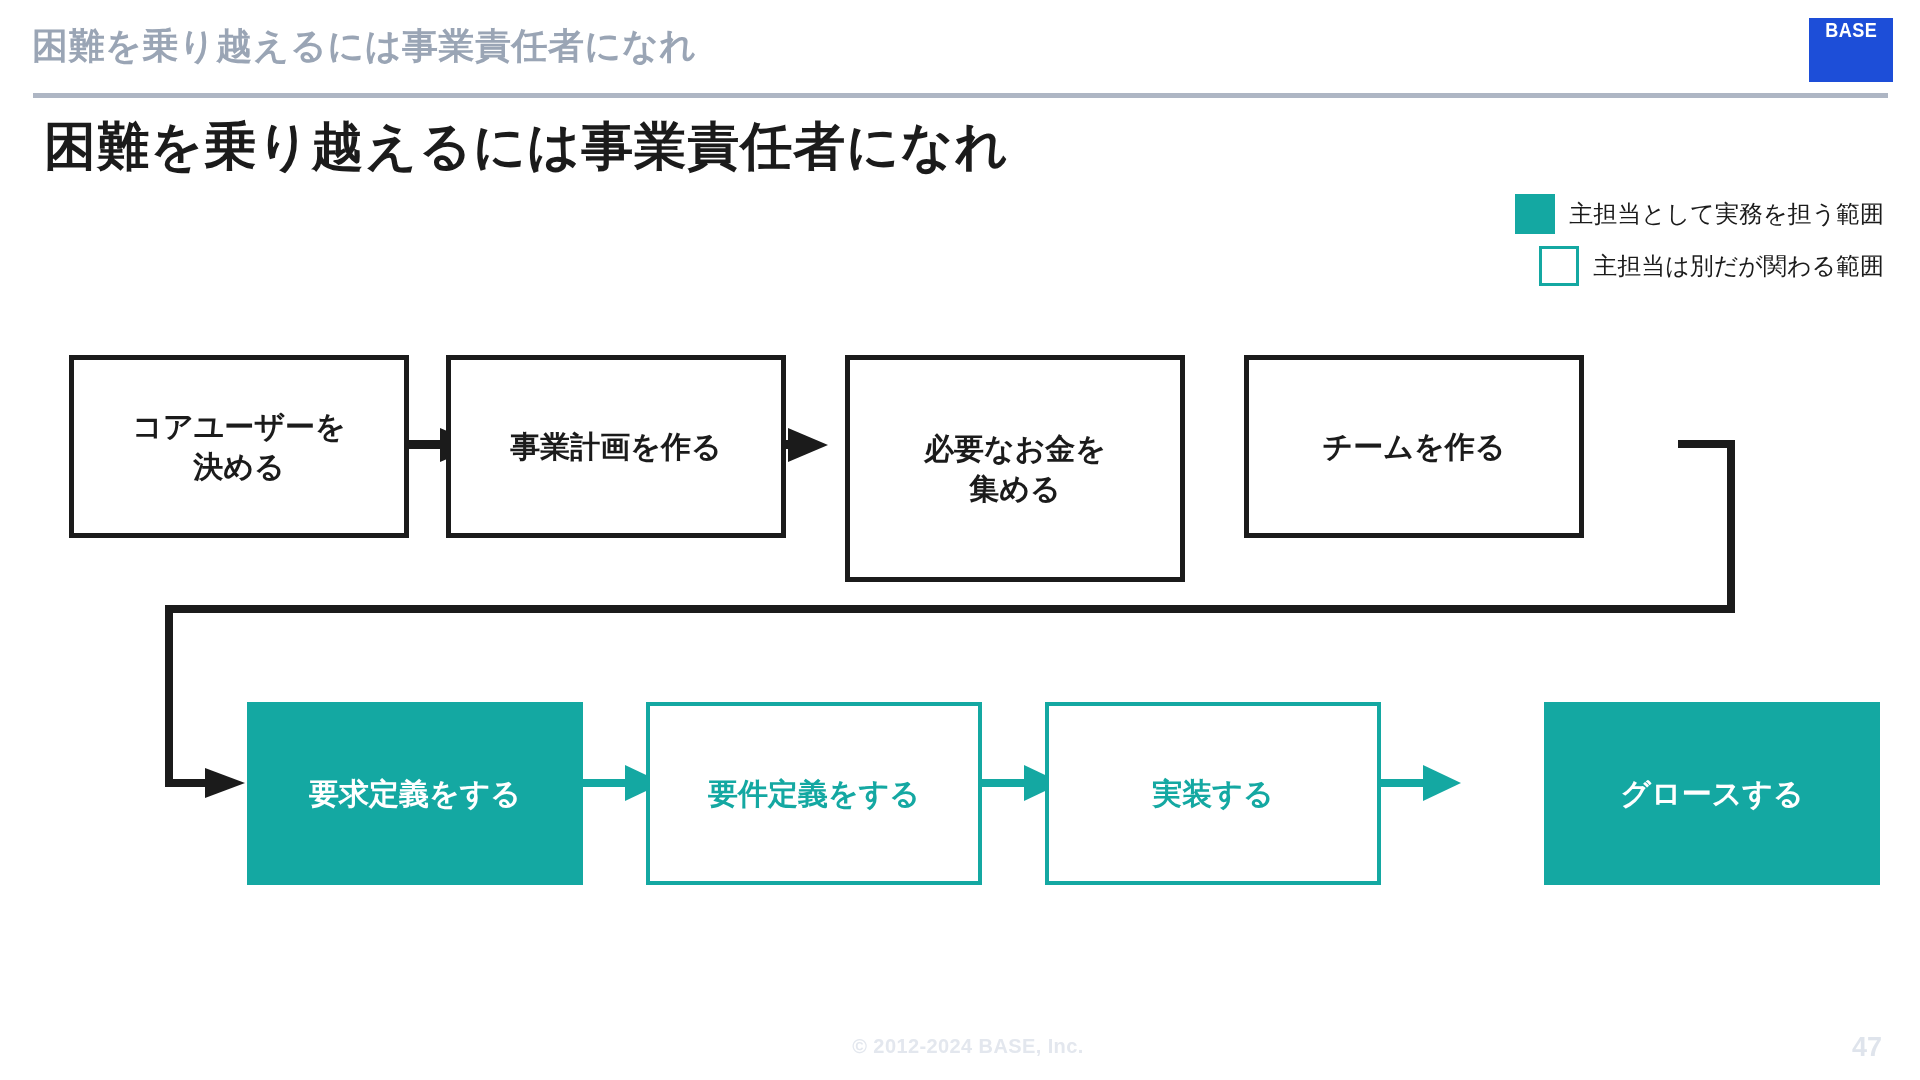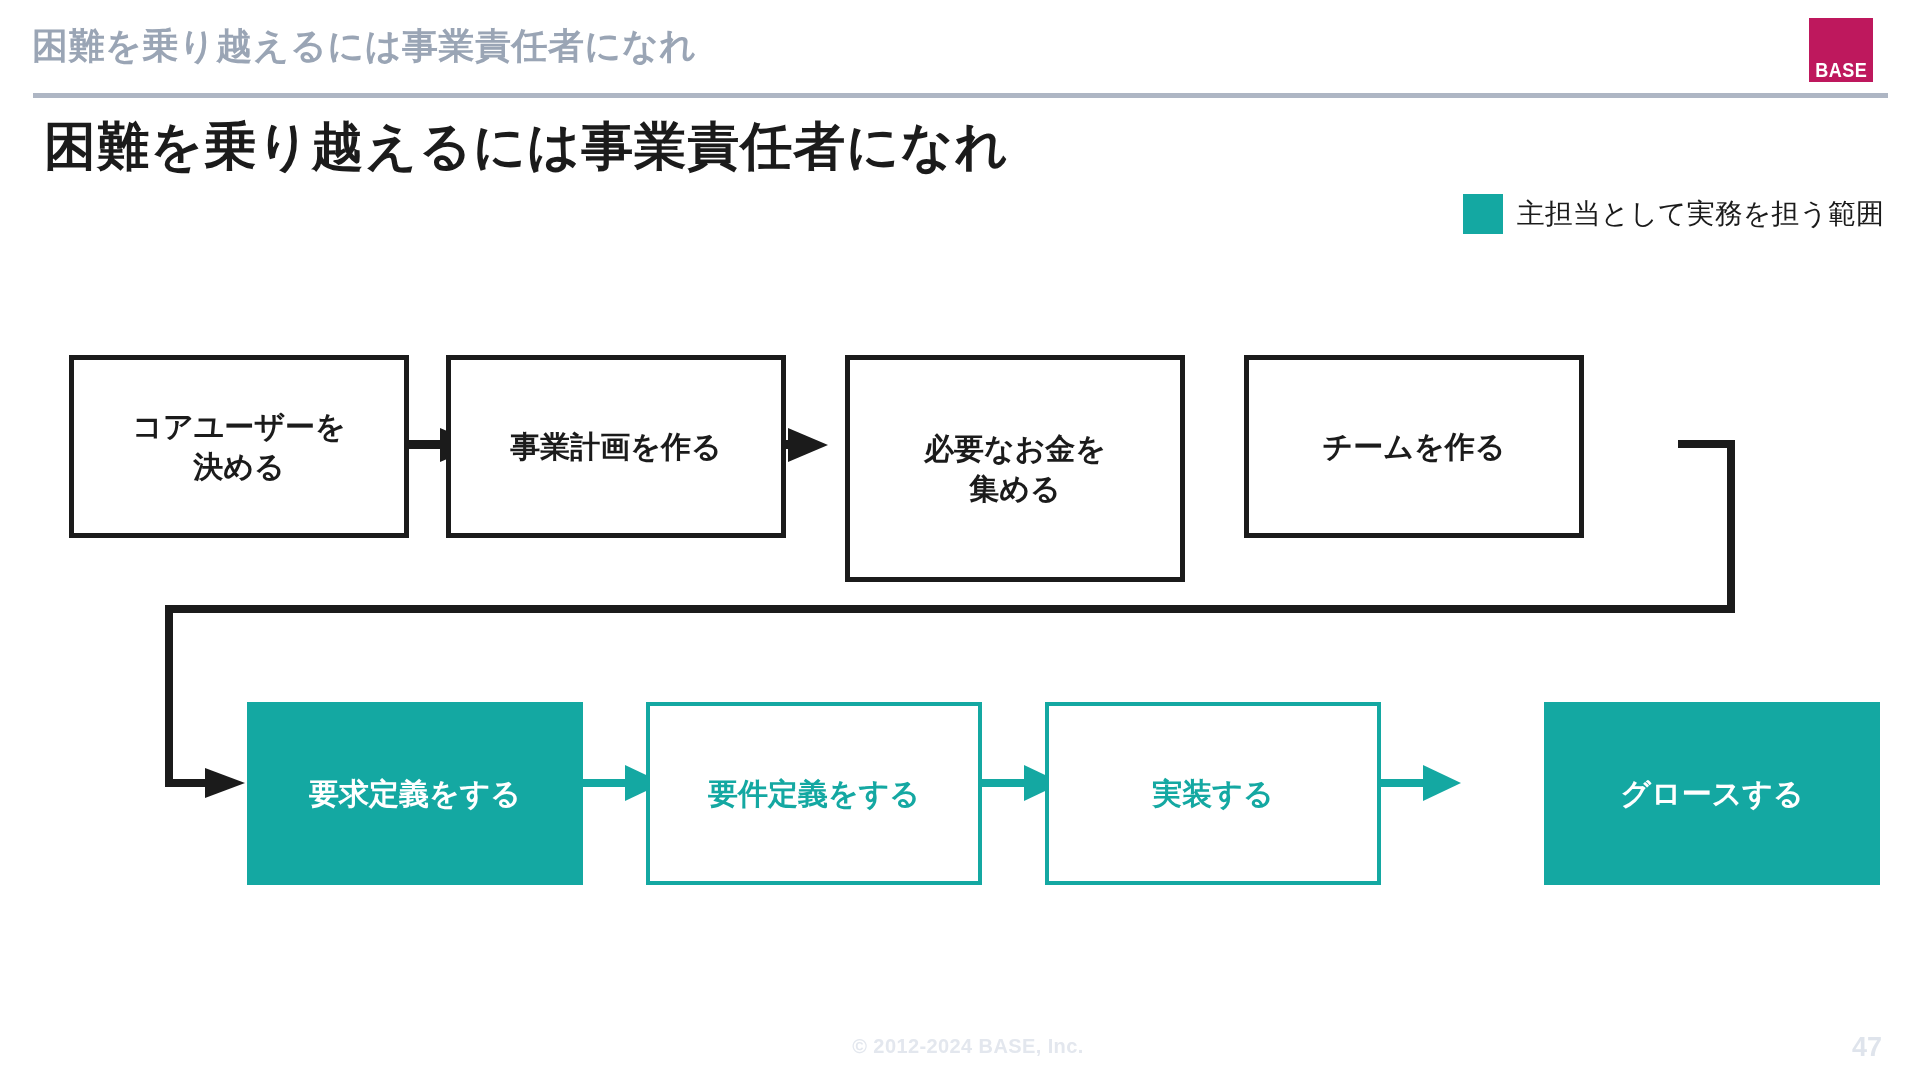--- a/index.html
+++ b/index.html
@@ -34,25 +34,25 @@
     left: 33px;
     top: 93px;
     width: 1855px;
     height: 5px;
     background: #aeb6c4;
   }
   #brand-logo {
     position: absolute;
     left: 1809px;
     top: 18px;
-    width: 64px;
+    width: 84px;
     height: 64px;
-    background: #be185d;
-    display: flex;
-    align-items: flex-end;
+    background: #1d4ed8;
+    display: flex;
+    align-items: flex-start;
     justify-content: center;
   }
   #brand-logo-text {
     color: #ffffff;
     font-size: 21px;
     font-weight: 700;
     letter-spacing: 0.5px;
     transform: scaleX(0.86);
   }
 
@@ -87,21 +87,21 @@
     width: 40px;
     height: 40px;
     box-sizing: border-box;
   }
   .legend-swatch.filled { background: #14a8a2; }
   .legend-swatch.outline {
     background: #ffffff;
     border: 3px solid #14a8a2;
   }
   .legend-label {
-    font-size: 28px;
+    font-size: 24px;
     color: #1b1b1b;
     white-space: nowrap;
   }
 
   
   .node {
     position: absolute;
     box-sizing: border-box;
     display: flex;
     align-items: center;
@@ -169,20 +169,24 @@
   <div id="brand-logo">
     <span id="brand-logo-text">BASE</span>
   </div>
 
   <div id="slide-title">困難を乗り越えるには事業責任者になれ</div>
 
   <div id="legend">
     <div class="legend-row">
       <span class="legend-swatch filled"></span>
       <span class="legend-label">主担当として実務を担う範囲</span>
+    </div>
+    <div class="legend-row">
+      <span class="legend-swatch outline"></span>
+      <span class="legend-label">主担当は別だが関わる範囲</span>
     </div>
   </div>
 
   <svg id="connectors" viewBox="0 0 1920 1080" xmlns="http://www.w3.org/2000/svg">
 
     <g fill="#1b1b1b" stroke="none">
       <rect x="385" y="440" width="60" height="9"></rect>
       <polygon points="440,428 480,445 440,462"></polygon>
 
       <rect x="733" y="440" width="60" height="9"></rect>

